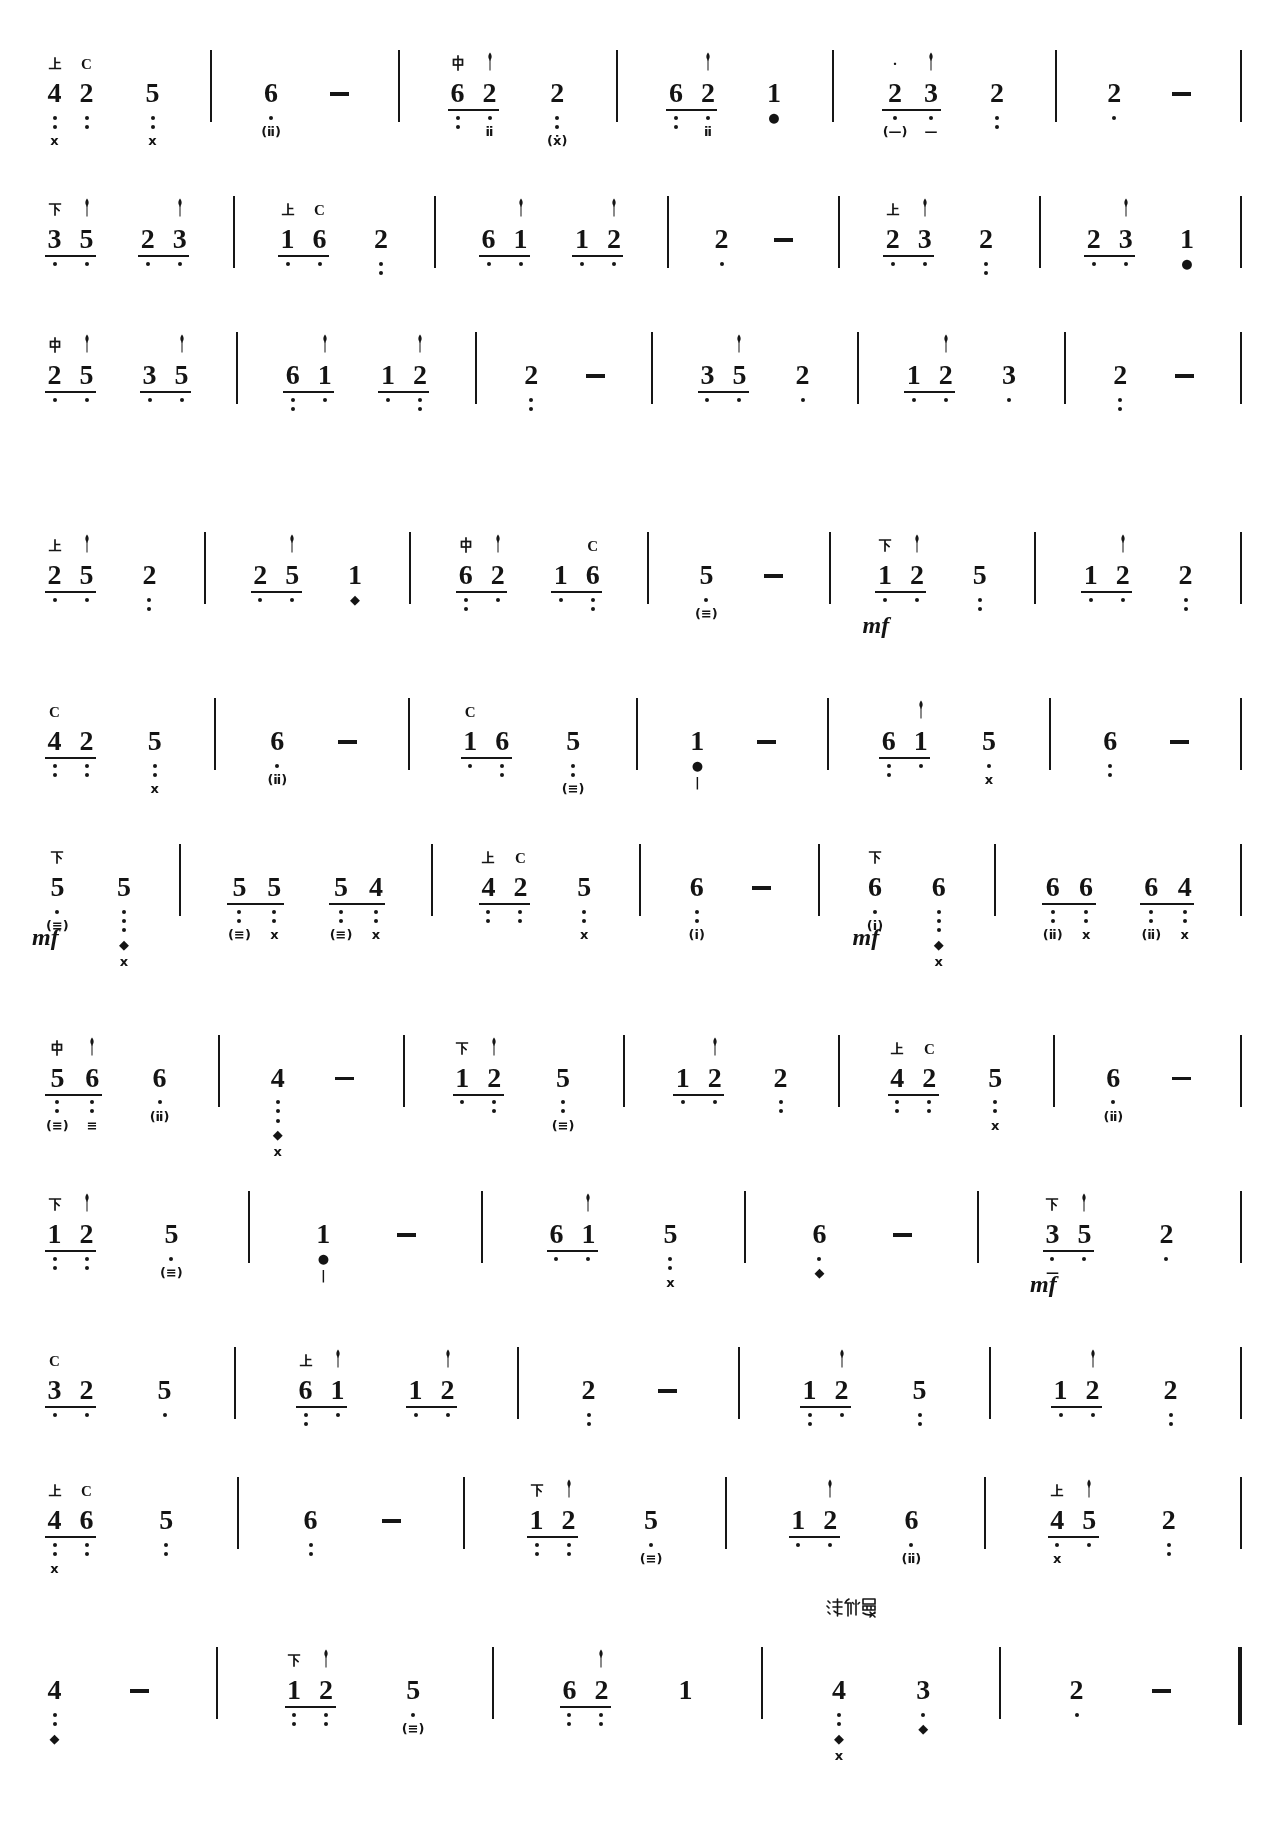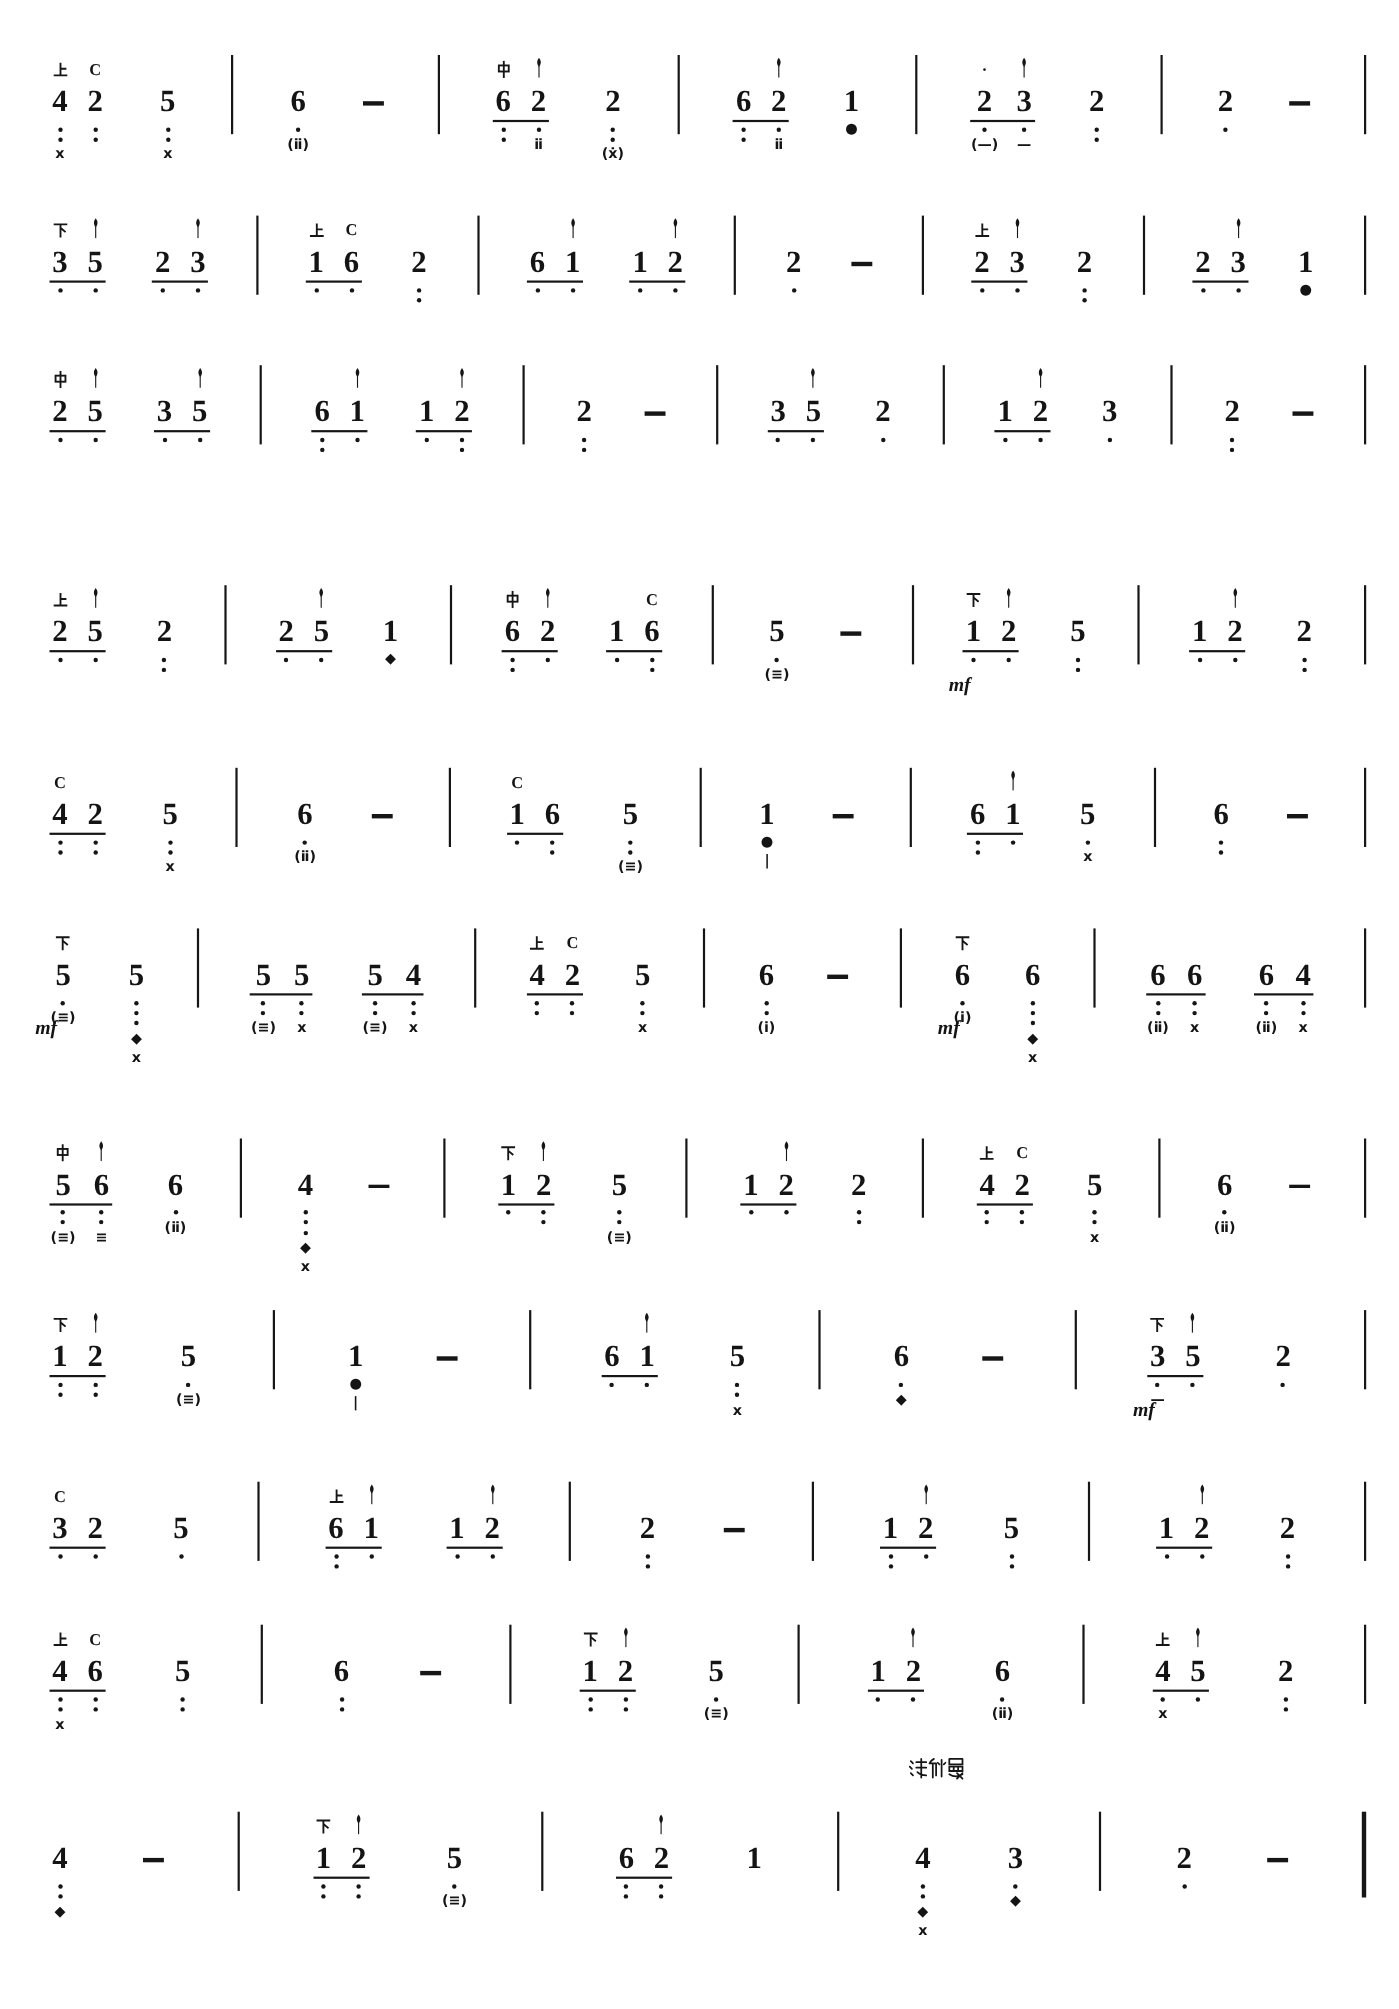--- a/index.html
+++ b/index.html
@@ -16,21 +16,21 @@
   .beam{position:absolute;left:-1px;right:-1px;top:31px;height:2.2px;background:#161616;}
   .dots{display:flex;flex-direction:column;align-items:center;margin-top:5px;}
   .dot{width:4px;height:4px;border-radius:50%;background:#161616;margin:2.6px 0;}
   .sub{font-size:13px;line-height:15px;font-weight:bold;text-align:center;font-family:"DejaVu Sans",sans-serif;margin-top:2px;}
   .tm{position:absolute;bottom:calc(100% + 7px);left:50%;transform:translateX(-50%);
       font-size:13px;font-weight:bold;line-height:13px;white-space:nowrap;font-family:"DejaVu Sans",sans-serif;}
   .tm svg{display:block;}
   .bar{width:2px;height:72px;background:#161616;margin-top:16px;}
   .bar.final{width:3.6px;height:78px;}
   .dash{width:19px;height:3.6px;background:#161616;margin-top:58px;}
-  .pre{position:absolute;left:-14px;top:96px;font-style:italic;font-weight:bold;font-size:18px;font-family:"Liberation Serif",serif;}
+  .pre{position:absolute;left:-14px;top:96px;font-style:italic;font-weight:bold;font-size:24px;font-family:"Liberation Serif",serif;}
   .tempo{position:absolute;top:-36px;left:-4px;}
   .cmark{font-family:"Liberation Serif",serif;font-size:15px;font-weight:bold;}
 </style>
 </head>
 <body>
 
 <div id="score">
     <div class="sys sys1">
       <div class="grp">
         <div class="nrow">

